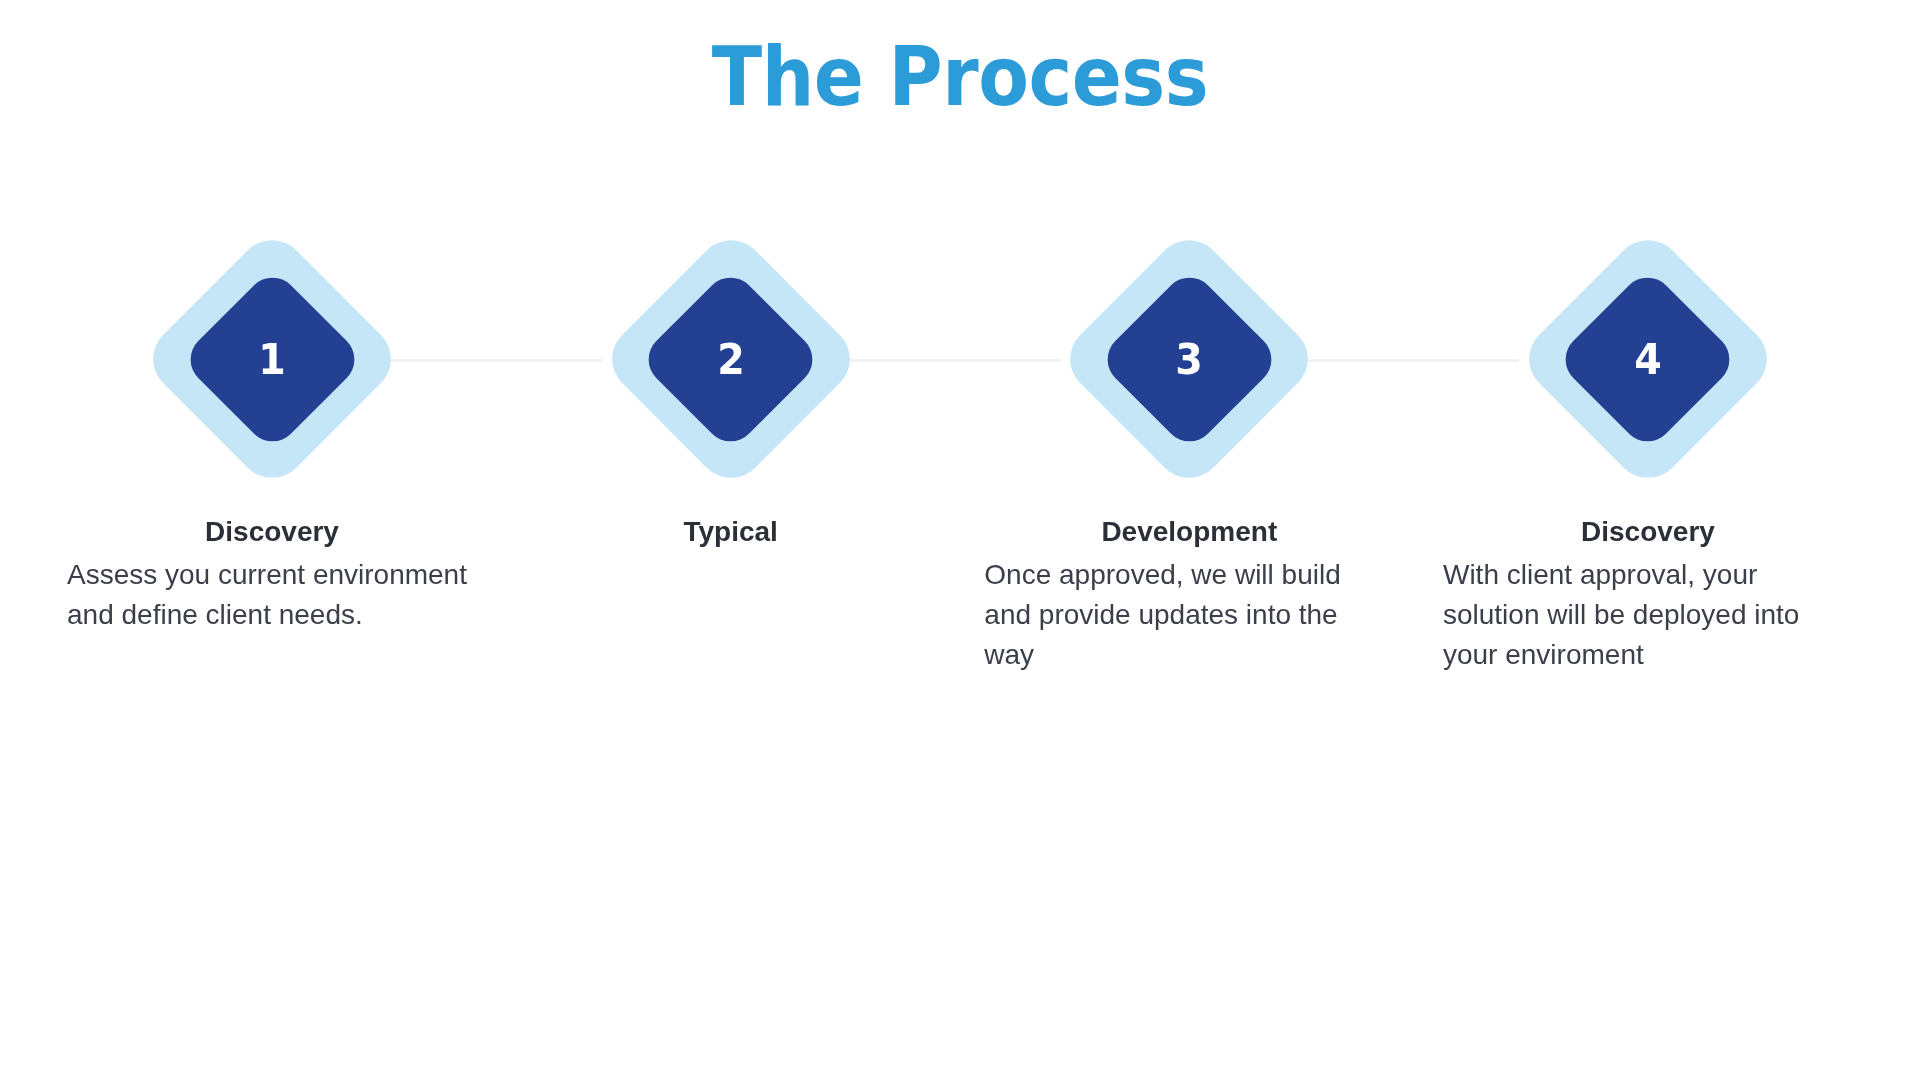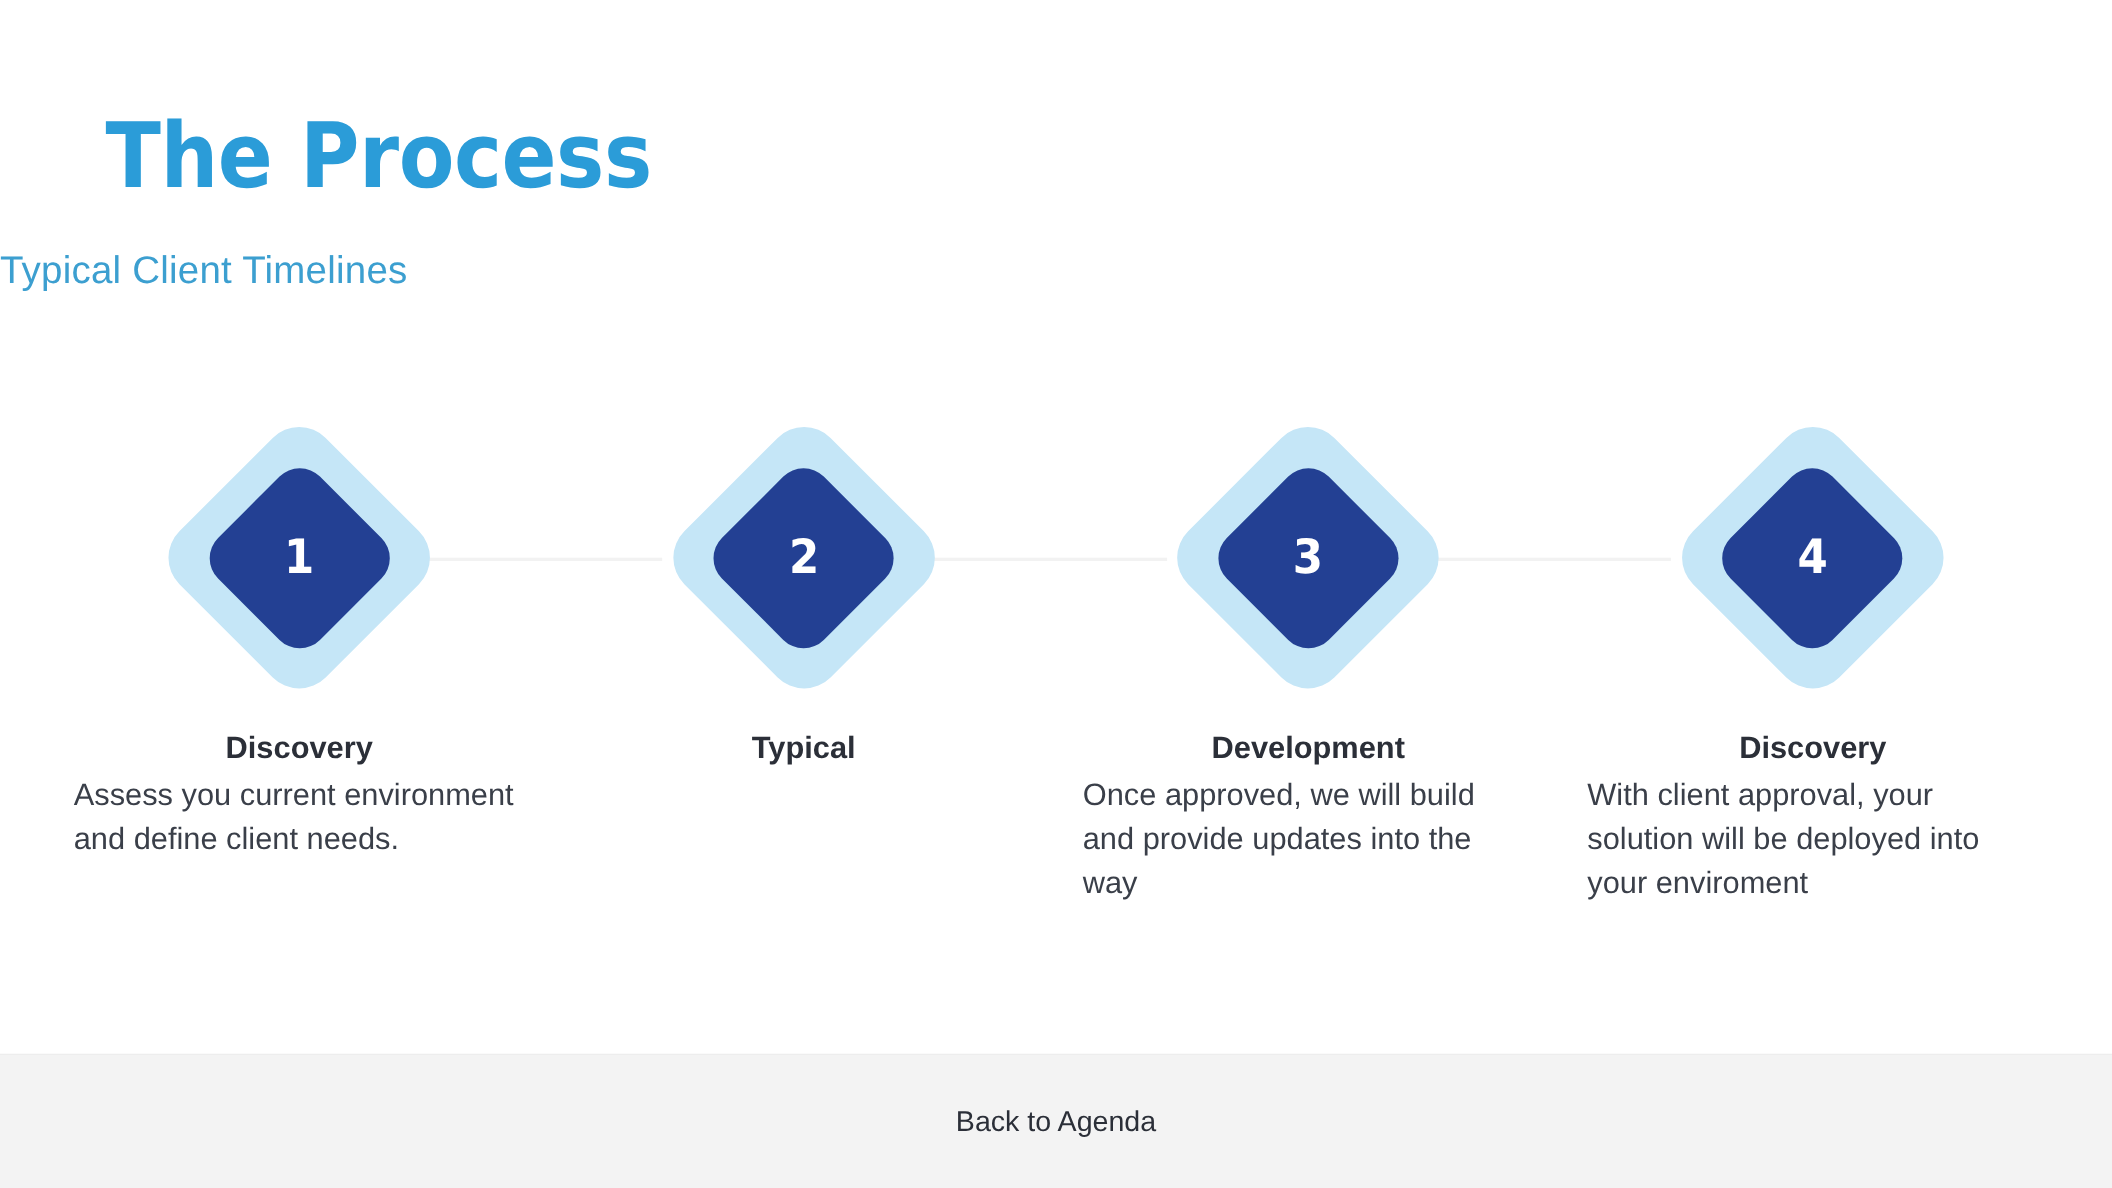--- a/index.html
+++ b/index.html
@@ -20,21 +20,22 @@
   .slide {
     position: absolute;
     inset: 0;
     display: flex;
     flex-direction: column;
     background: #ffffff;
   }
 
   
   .header {
-    padding-top: 102px;
+    padding-top: 36px;
+    text-align: center;
   }
 
   .page-title {
     font-family: "DejaVu Sans", sans-serif;
     font-size: 82px;
     font-weight: 700;
     line-height: 1.0;
     letter-spacing: -0.5px;
     color: #2b9cd8;
     transform: scaleX(0.90);
@@ -163,21 +164,20 @@
     cursor: pointer;
   }
 </style>
 </head>
 <body>
 
 <div class="slide">
 
   <div class="header">
     <div class="page-title">The Process</div>
-    <div class="page-subtitle">Typical Client Timelines</div>
   </div>
 
   <div class="steps-wrap">
     <div class="steps">
 
       <div class="step">
         <div class="connector"></div>
         <div class="diamond-area">
           <div class="diamond-outer"></div>
           <div class="diamond-inner"></div>
@@ -215,17 +215,14 @@
           <div class="diamond-inner"></div>
           <div class="step-number">4</div>
         </div>
         <div class="step-label">Discovery</div>
         <div class="step-desc">With client approval, your solution will be deployed into your enviroment</div>
       </div>
 
     </div>
   </div>
 
-  <div class="footer">
-    <a class="footer-link">Back to Agenda</a>
-  </div>
 
 </div>
 
 </body></html>

